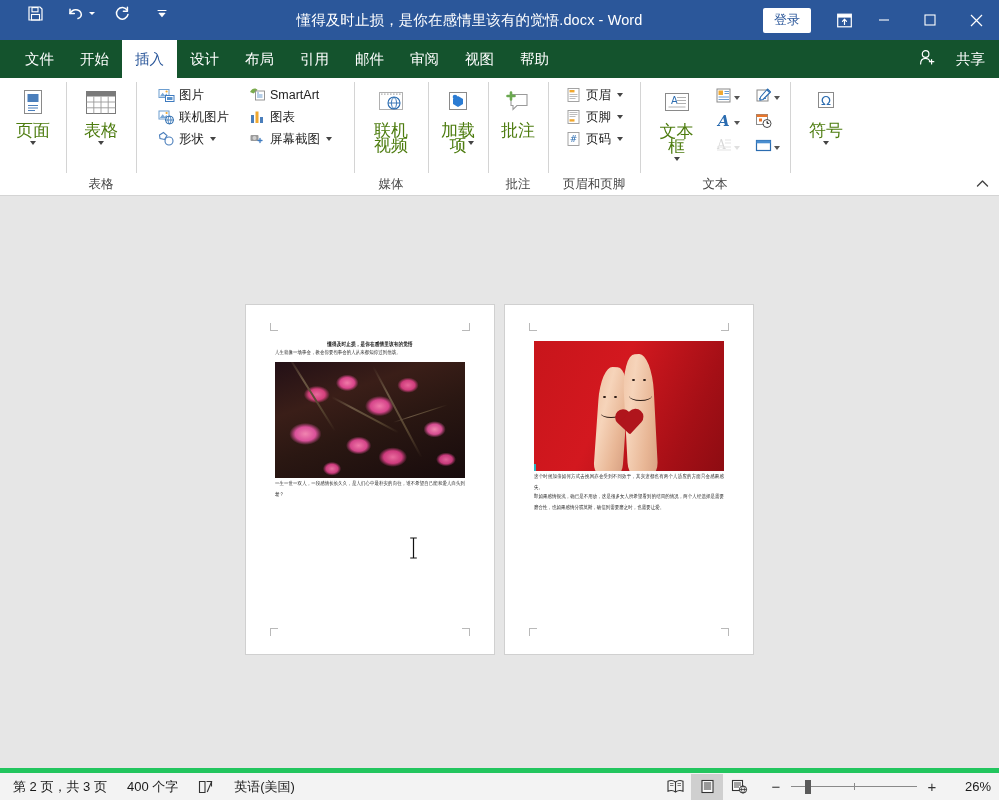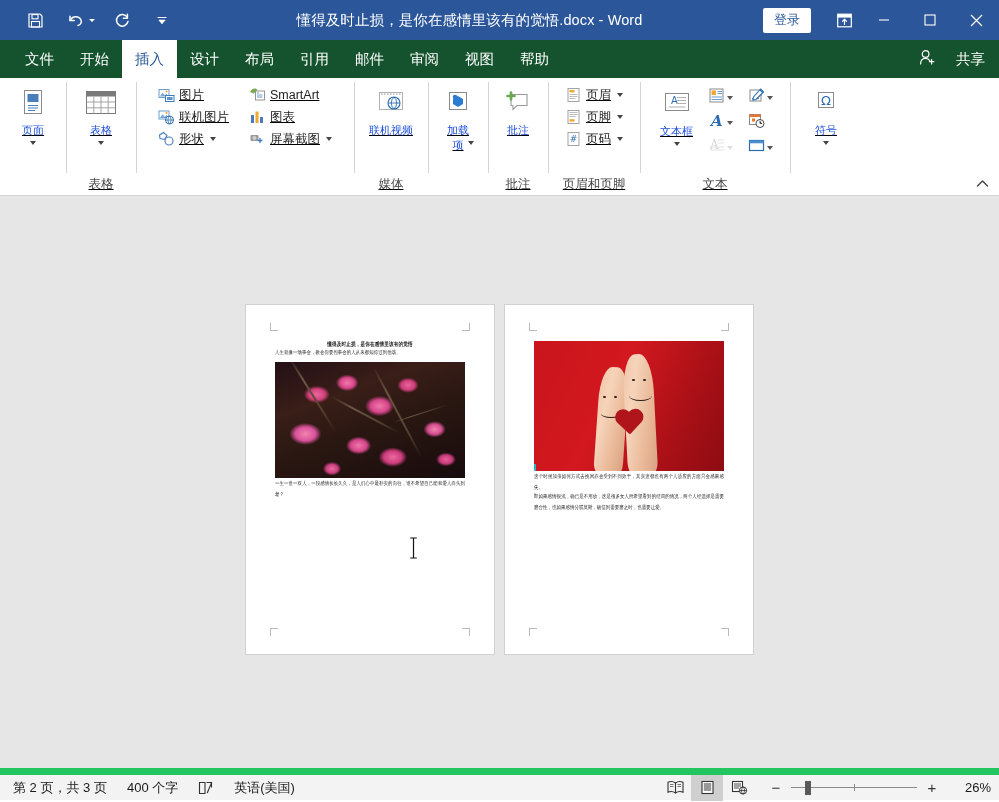--- a/index.html
+++ b/index.html
@@ -10,21 +10,21 @@
     background: #ffffff;
     -webkit-font-smoothing: antialiased;
   }
 
   
   .titlebar {
     position: relative;
     height: 40px;
     background: #2b579a;
     display: flex;
-    align-items: center;
+    align-items: flex-start;
   }
   .qat {
     display: flex; align-items: center;
     padding-left: 22px;
     gap: 14px;
   }
   .qat-btn {
     width: 26px; height: 26px;
     display: flex; align-items: center; justify-content: center;
     color: #ffffff;
@@ -123,21 +123,20 @@
     align-items: stretch;
     position: relative;
   }
   .rgroup {
     display: flex;
     flex-direction: column;
     align-items: center;
     justify-content: flex-end;
     position: relative;
     padding: 4px 0 0;
-    text-decoration: underline;
   }
   .rgroup + .rgroup::before {
     content: "";
     position: absolute;
     left: 0; top: 4px; bottom: 22px;
     width: 1px; background: #d4d4d4;
   }
   .rgroup-body {
     flex: 1;
     display: flex;
@@ -156,21 +155,21 @@
   
   .bigbtn {
     display: flex; flex-direction: column; align-items: center;
     padding: 3px 6px 0;
     cursor: pointer;
     min-width: 46px;
     border: 1px solid transparent;
   }
   .bigbtn .glyph { height: 36px; display: flex; align-items: center; justify-content: center; }
   .bigbtn .lbl {
-    font-size: 11px; color: #1d4ed8; text-align: center;
+    font-size: 17px; color: #4d7c0f; text-align: center;
     line-height: 15px; white-space: pre-line;
     margin-top: 1px;
   }
   .bigbtn .dropcaret {
     width: 0; height: 0;
     border-left: 3.5px solid transparent;
     border-right: 3.5px solid transparent;
     border-top: 4px solid #444;
     margin-top: 3px;
   }
@@ -320,21 +319,21 @@
     position: absolute;
     left: 409px; top: 341px;
     width: 9px; height: 22px;
     pointer-events: none;
   }
 
   
   .statusbar {
     height: 32px;
     background: #f3f3f3;
-    border-top: 7px solid #22c55e;
+    border-top: 5px solid #22c55e;
     display: flex;
     align-items: center;
     position: relative;
     font-size: 13px;
     color: #1a1a1a;
   }
   .sb-item {
     display: flex; align-items: center;
     padding: 0 10px;
     height: 100%;

